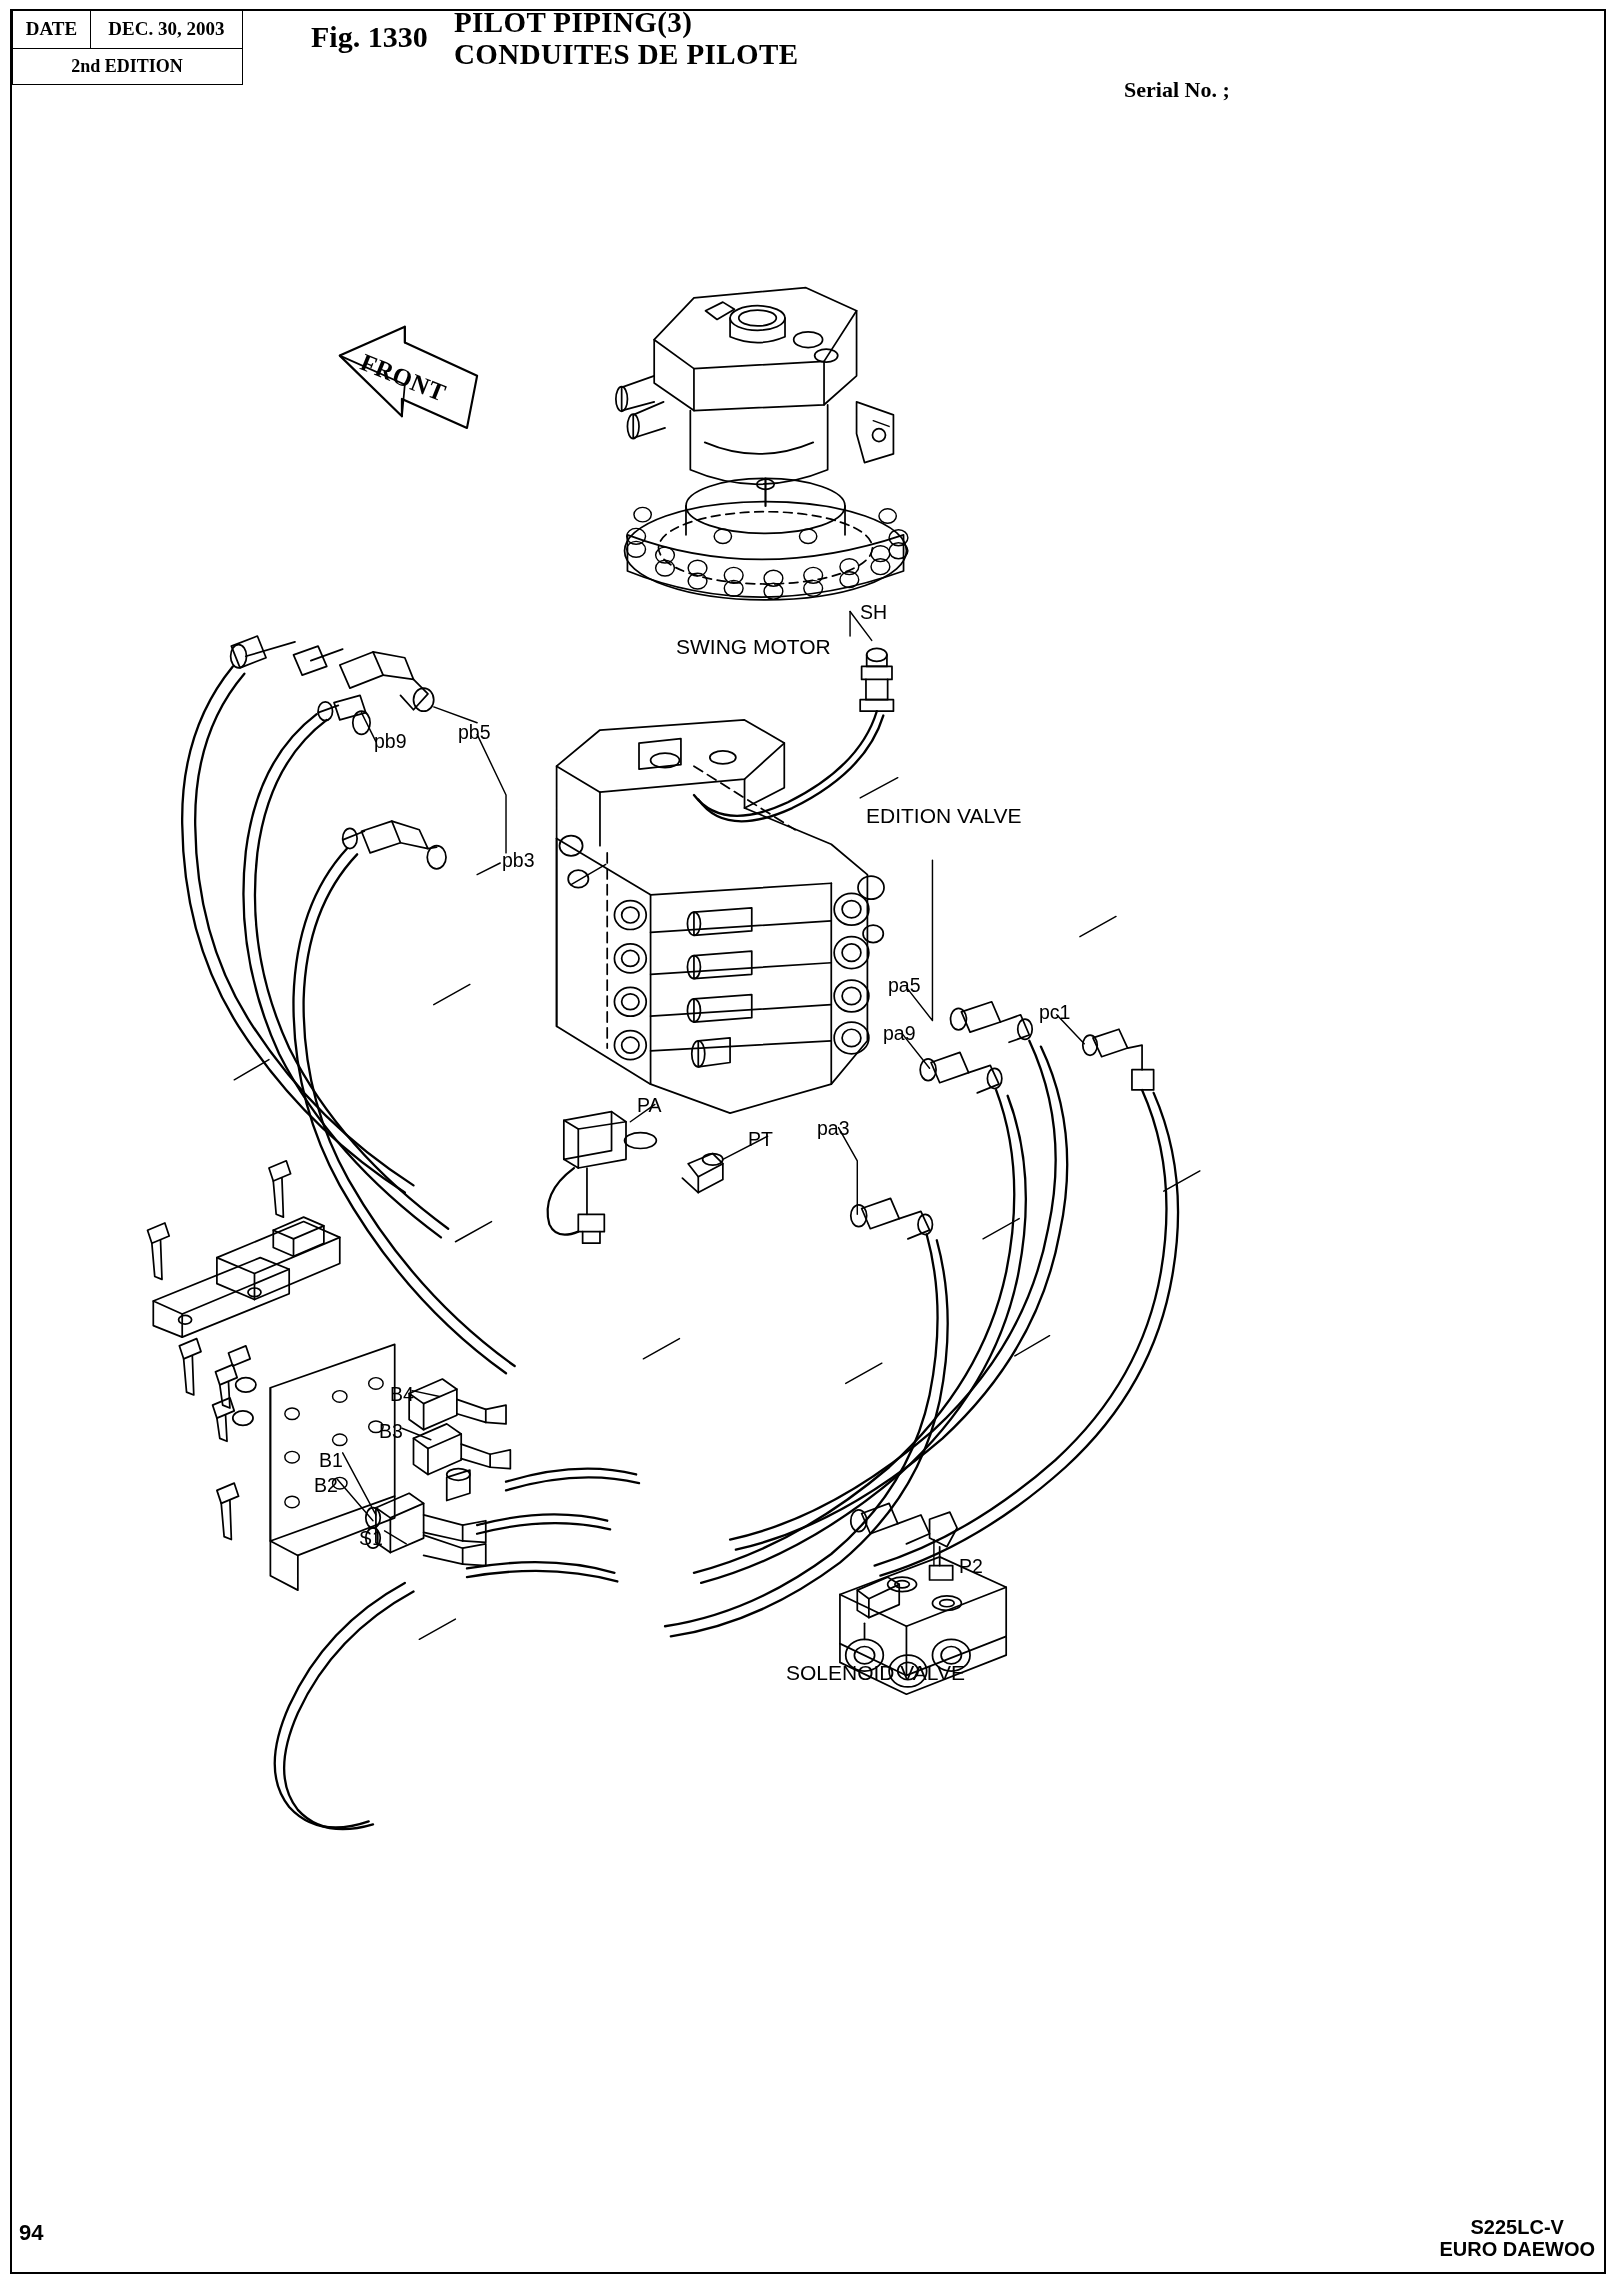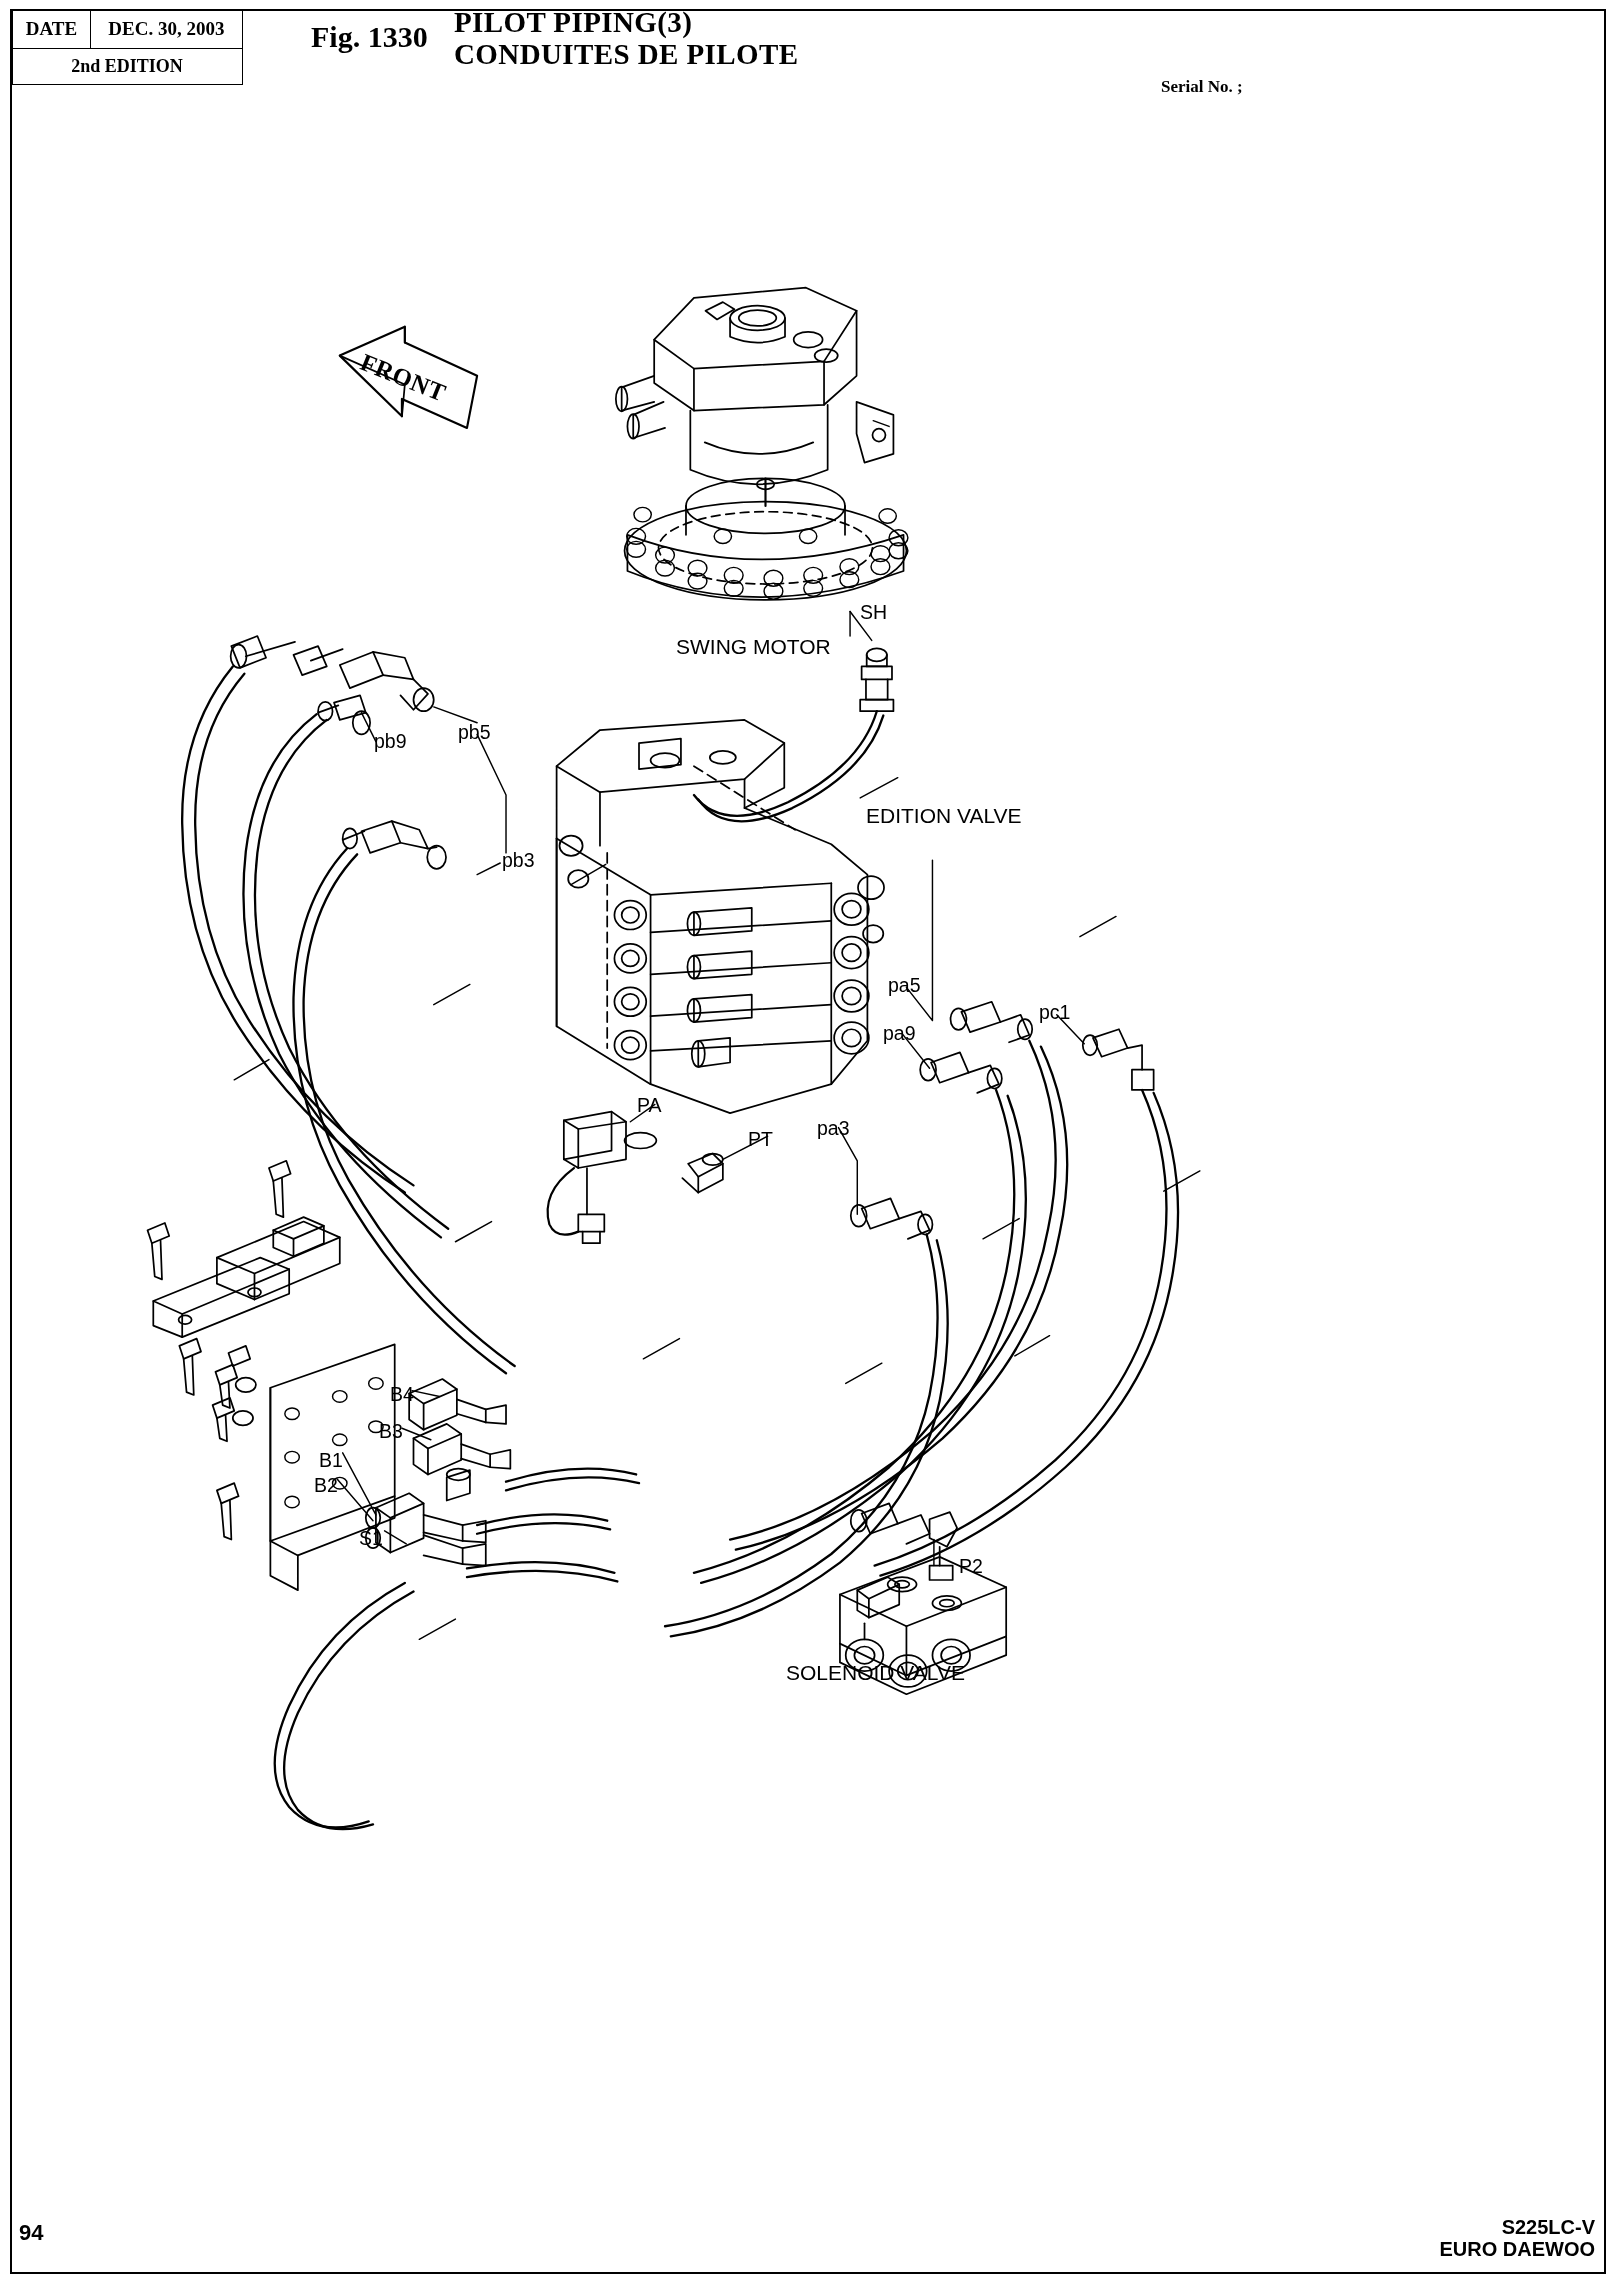--- a/index.html
+++ b/index.html
@@ -67,40 +67,40 @@
   .title-fr {
     position: absolute;
     left: 454px;
     top: 38px;
     font-size: 29px;
     font-weight: bold;
     letter-spacing: 0.4px;
   }
   .serial {
     position: absolute;
-    left: 1161px;
+    left: 1124px;
     top: 77px;
-    font-size: 17px;
+    font-size: 22px;
     font-weight: bold;
   }
 
   
   .page-num {
     position: absolute;
     left: 19px;
     top: 2220px;
     font-size: 22px;
     font-weight: bold;
     font-family: "Liberation Sans", sans-serif;
   }
   .model {
     position: absolute;
     right: 22px;
     top: 2216px;
-    text-align: right;
+    text-align: center;
     font-size: 20px;
     font-weight: bold;
     font-family: "Liberation Sans", sans-serif;
     line-height: 1.12;
   }
 
   
   #canvas {
     position: absolute;
     left: 0;

